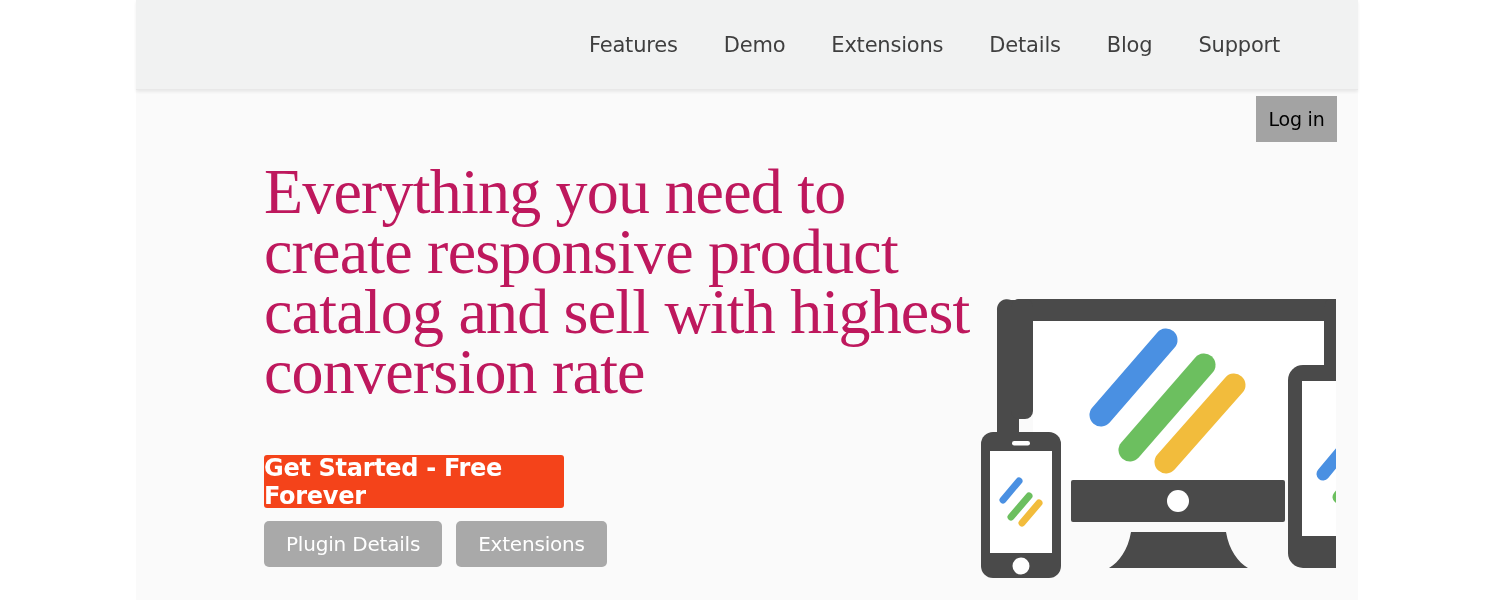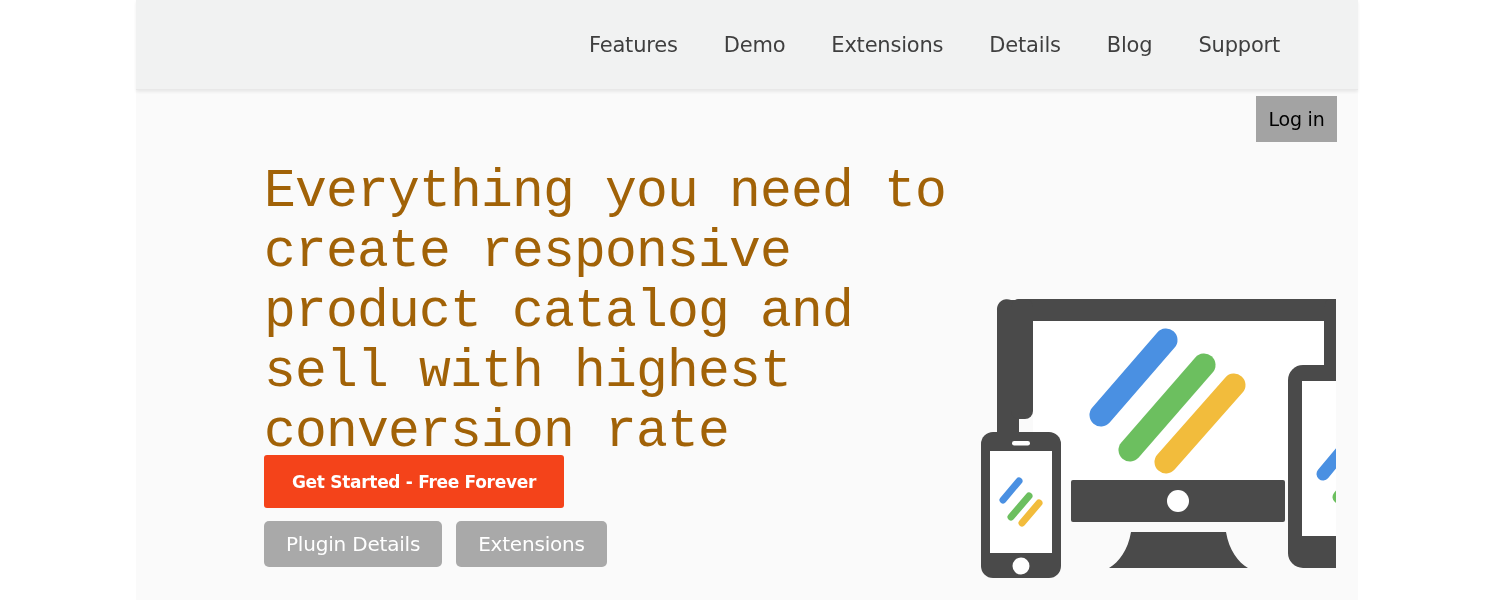--- a/index.html
+++ b/index.html
@@ -104,46 +104,45 @@
     letter-spacing: -0.2px;
   }
 
   
   .hero {
     position: absolute;
     left: 128px; top: 162px;
     width: 720px;
   }
   .hero h1 {
-    font-family: Liberation Mono, monospace;
+    font-family: Liberation Serif, serif;
     font-weight: 300;
-    font-size: 53px;
+    font-size: 64px;
     line-height: 60px;
-    color: #a16207;
+    color: #be185d;
     letter-spacing: -0.8px;
     white-space: pre-line;
   }
 
   
   .cta {
     position: absolute;
     left: 128px; top: 455px;
     width: 300px; height: 53px;
     background: #f4431a;
     border-radius: 3px;
     color: #ffffff;
     font-family: "DejaVu Sans", sans-serif;
-    font-size: 17px;
+    font-size: 24px;
     font-weight: 700;
     display: flex;
     align-items: center;
     justify-content: center;
     cursor: pointer;
     letter-spacing: -0.3px;
-    text-align: center;
   }
   .secondary-row {
     position: absolute;
     left: 128px; top: 521px;
     display: flex;
     gap: 14px;
   }
   .btn-secondary {
     height: 46px;
     background: #a9a9a9;

